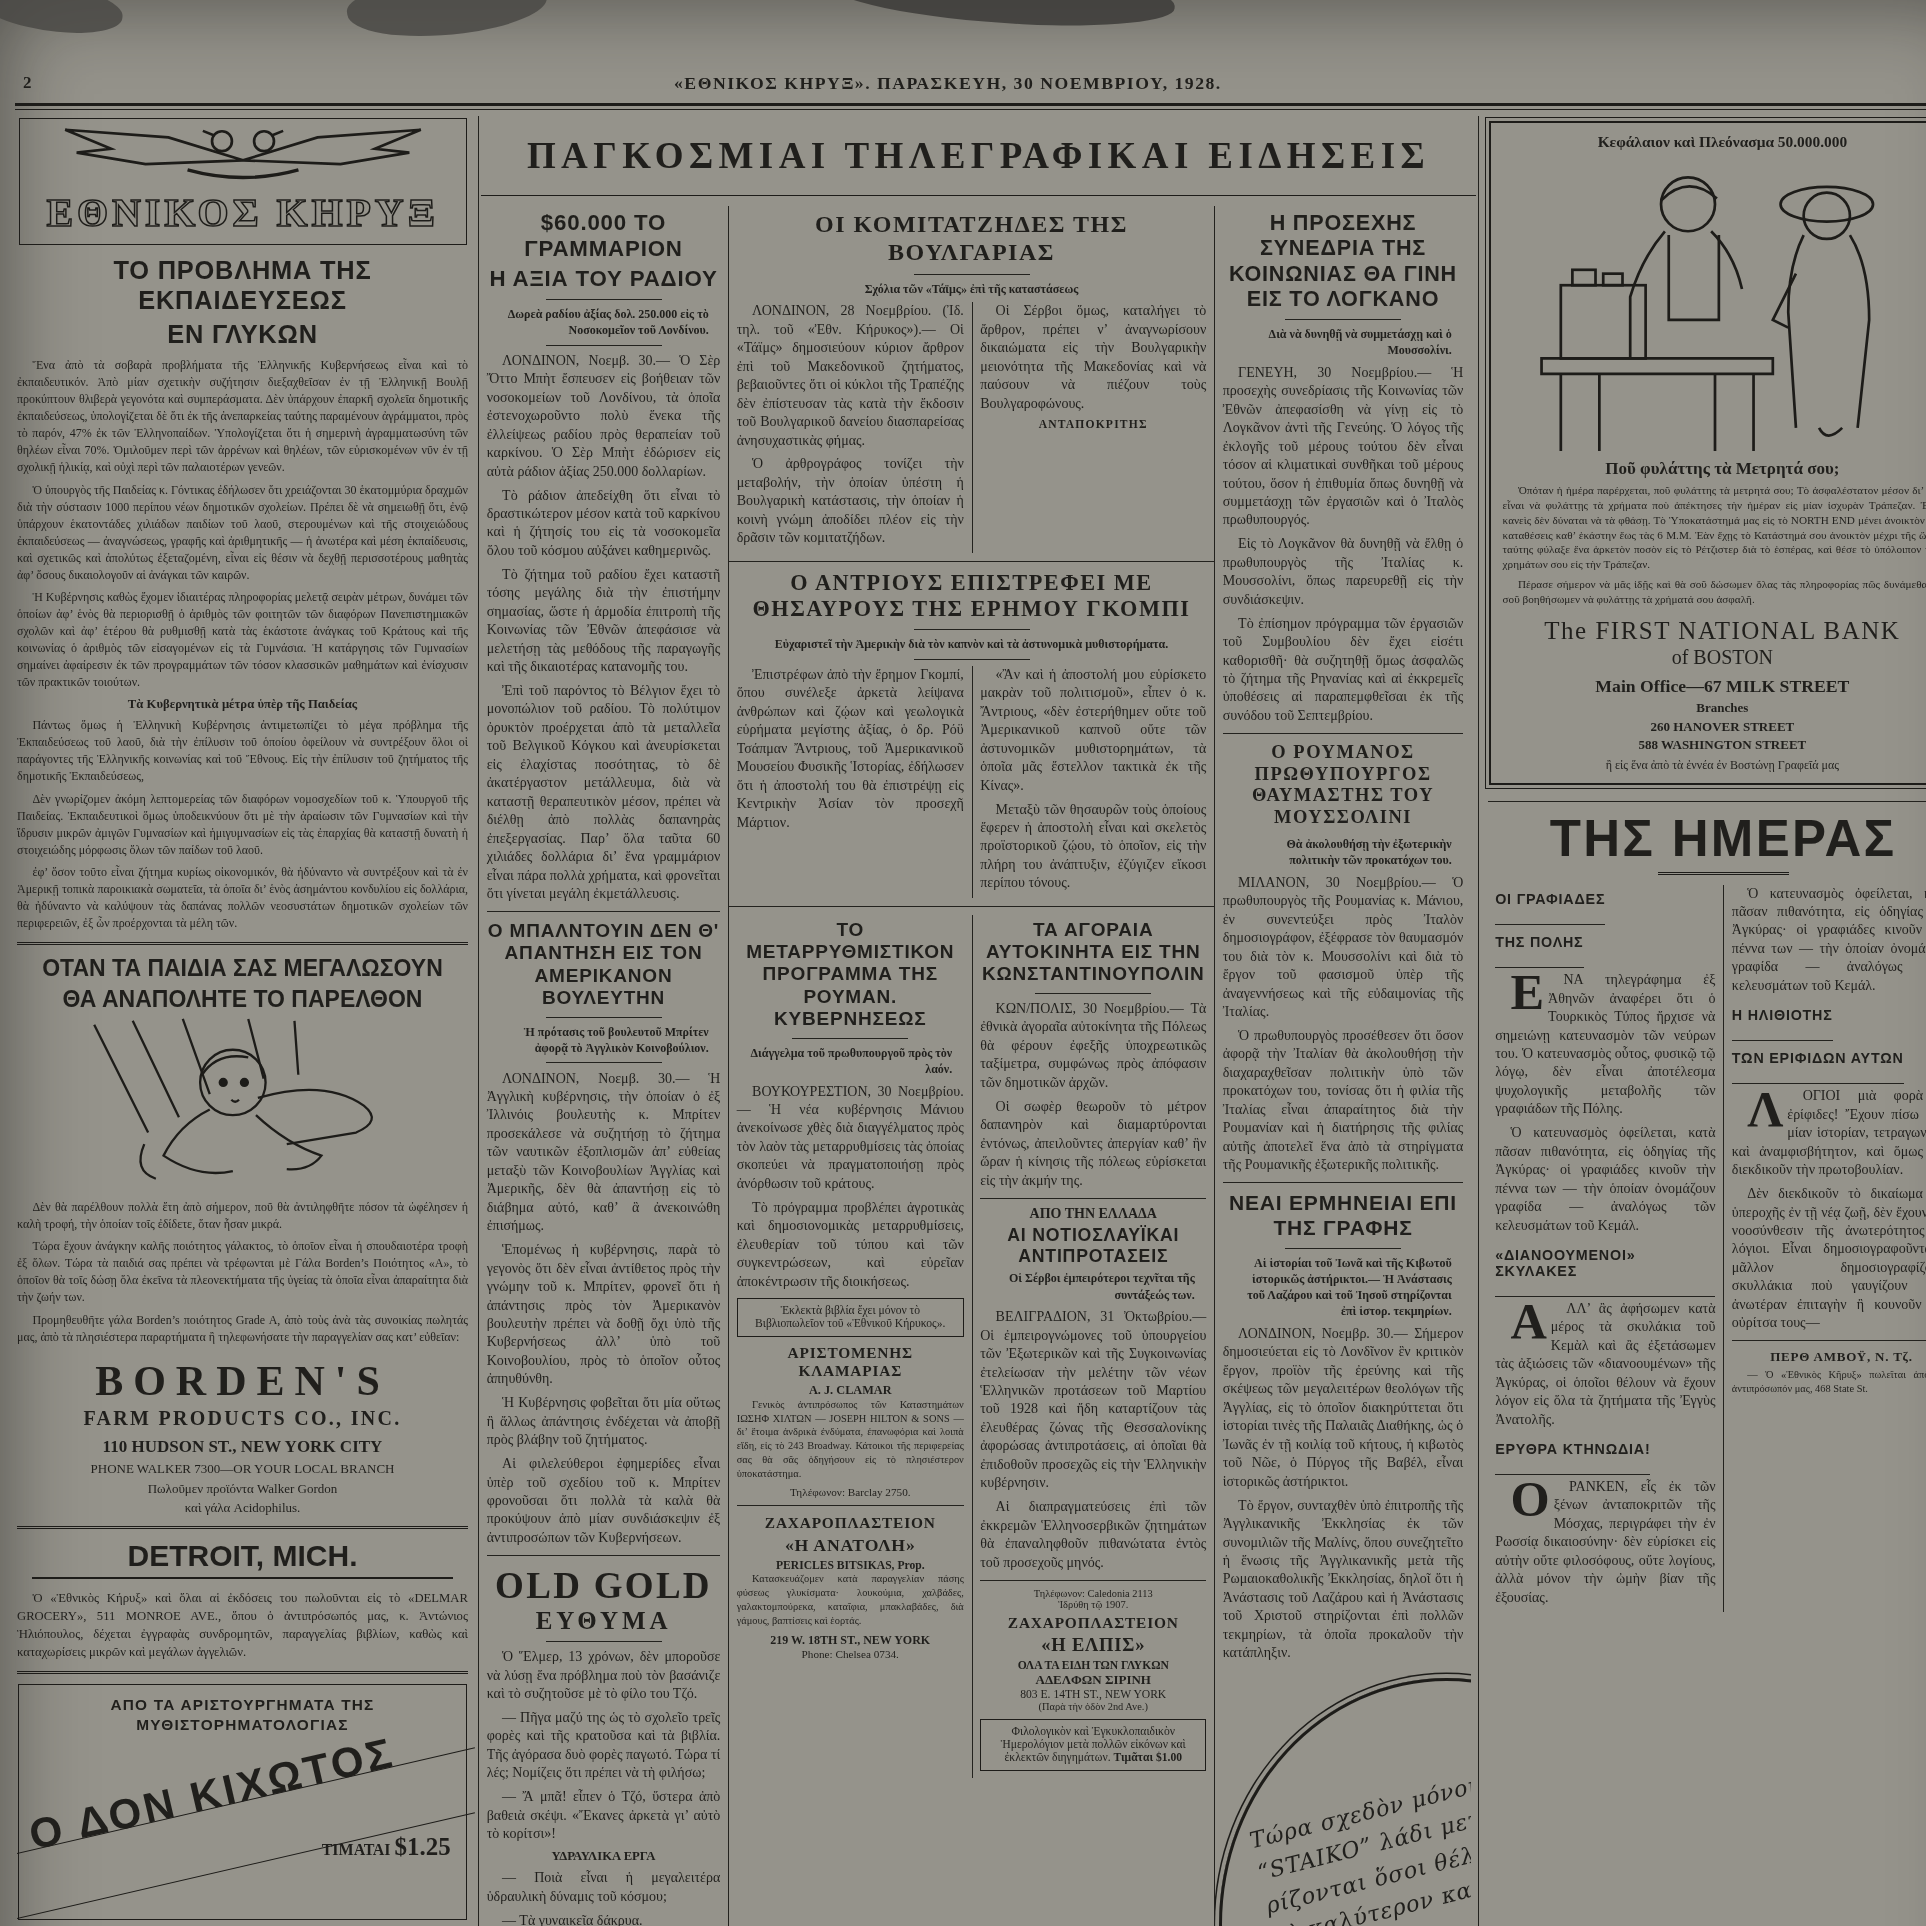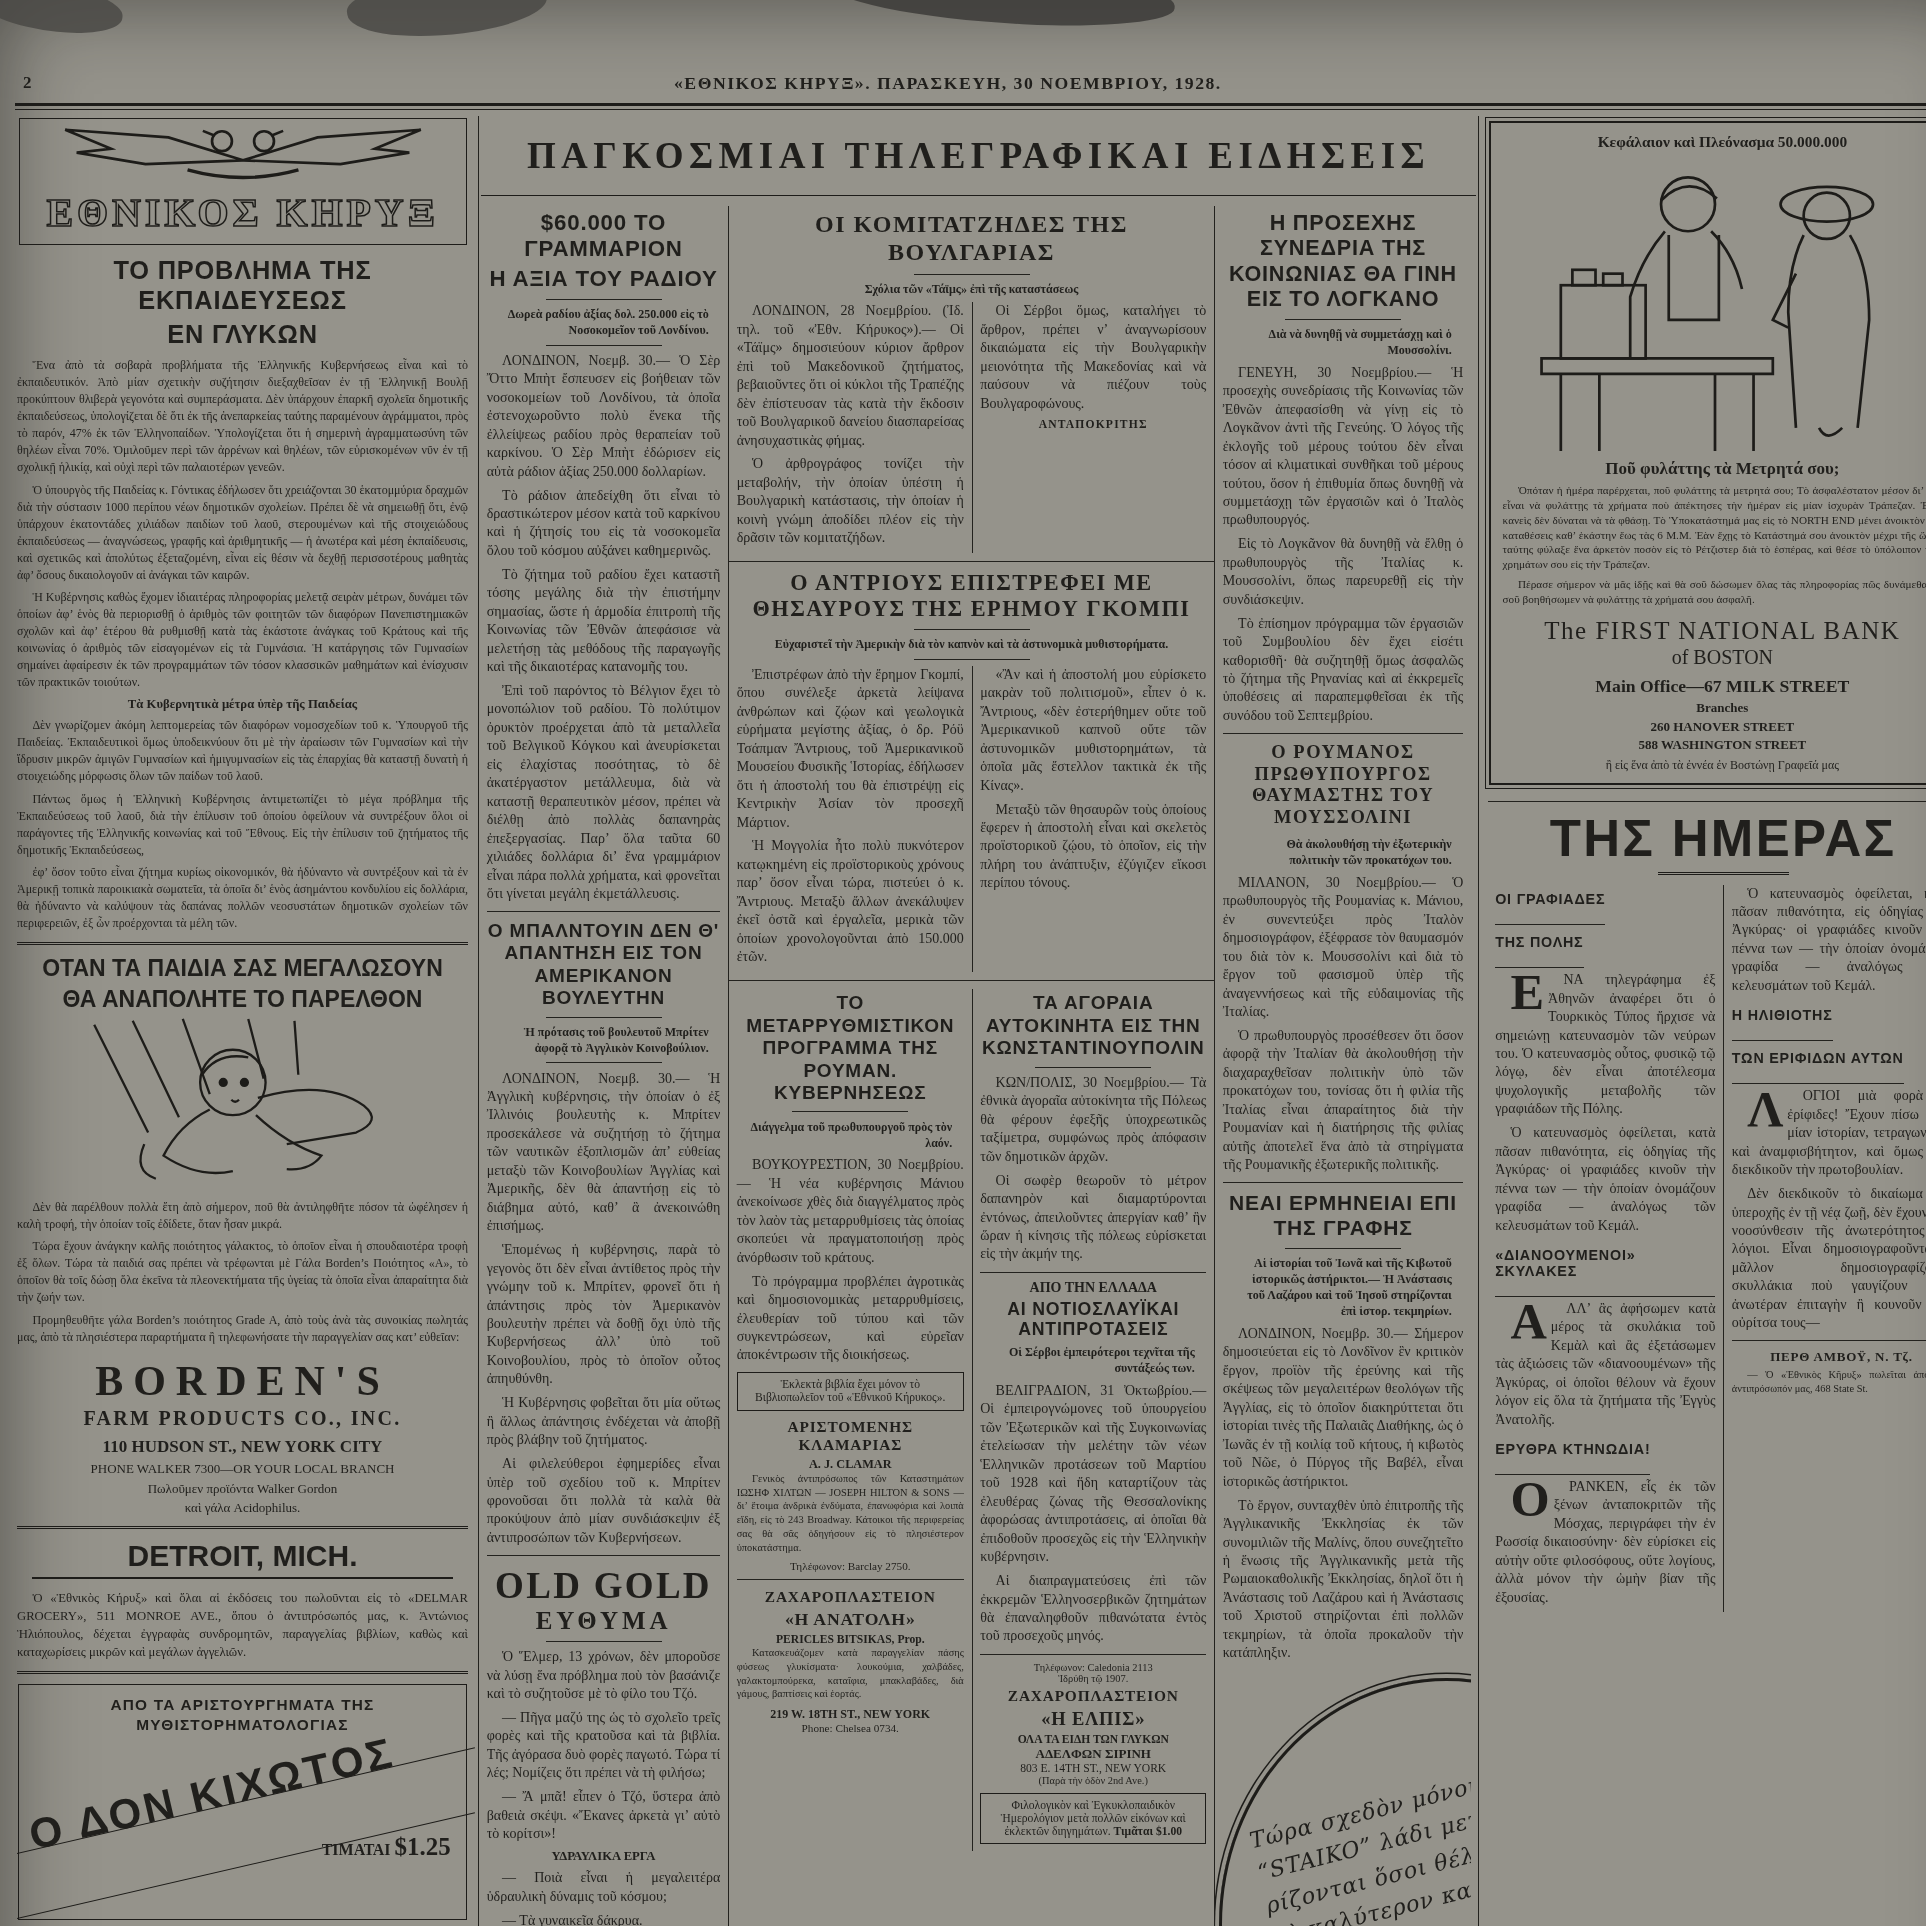--- a/index.html
+++ b/index.html
@@ -123,22 +123,22 @@
         </svg>
         <span class="brand">ΕΘΝΙΚΟΣ ΚΗΡΥΞ</span>
       </div>
 
       <h2 class="art">ΤΟ ΠΡΟΒΛΗΜΑ ΤΗΣ ΕΚΠΑΙΔΕΥΣΕΩΣ</h2>
       <h2 class="art" style="margin-top:-3.1px">ΕΝ ΓΛΥΚΩΝ</h2>
       <p>Ἕνα ἀπὸ τὰ σοβαρὰ προβλήματα τῆς Ἑλληνικῆς Κυβερνήσεως εἶναι καὶ τὸ ἐκπαιδευτικόν. Ἀπὸ μίαν σχετικὴν συζήτησιν διεξαχθεῖσαν ἐν τῇ Ἑλληνικῇ Βουλῇ προκύπτουν θλιβερὰ γεγονότα καὶ συμπεράσματα. Δὲν ὑπάρχουν ἐπαρκῆ σχολεῖα δημοτικῆς ἐκπαιδεύσεως, ὑπολογίζεται δὲ ὅτι ἐκ τῆς ἀνεπαρκείας ταύτης παραμένουν ἀγράμματοι, πρὸς τὸ παρόν, 47% ἐκ τῶν Ἑλληνοπαίδων. Ὑπολογίζεται ὅτι ἡ σημερινὴ ἀγραμματωσύνη τῶν θηλέων εἶναι 70%. Ὁμιλοῦμεν περὶ τῶν ἀρρένων καὶ θηλέων, τῶν εὑρισκομένων νῦν ἐν τῇ σχολικῇ ἡλικίᾳ, καὶ οὐχὶ περὶ τῶν παλαιοτέρων γενεῶν.</p>
       <p>Ὁ ὑπουργὸς τῆς Παιδείας κ. Γόντικας ἐδήλωσεν ὅτι χρειάζονται 30 ἑκατομμύρια δραχμῶν διὰ τὴν σύστασιν 1000 περίπου νέων δημοτικῶν σχολείων. Πρέπει δὲ νὰ σημειωθῇ ὅτι, ἐνῷ ὑπάρχουν ἑκατοντάδες χιλιάδων παιδίων τοῦ λαοῦ, στερουμένων καὶ τῆς στοιχειώδους ἐκπαιδεύσεως — ἀναγνώσεως, γραφῆς καὶ ἀριθμητικῆς — ἡ ἀνωτέρα καὶ μέση ἐκπαίδευσις, καὶ σχετικῶς καὶ ἀπολύτως ἐξεταζομένη, εἶναι εἰς θέσιν νὰ δεχθῇ περισσοτέρους μαθητὰς ἀφ’ ὅσους δικαιολογοῦν αἱ ἀνάγκαι τῶν καιρῶν.</p>
       <p>Ἡ Κυβέρνησις καθὼς ἔχομεν ἰδιαιτέρας πληροφορίας μελετᾷ σειρὰν μέτρων, δυνάμει τῶν ὁποίων ἀφ’ ἑνὸς θὰ περιορισθῇ ὁ ἀριθμὸς τῶν φοιτητῶν τῶν διαφόρων Πανεπιστημιακῶν σχολῶν καὶ ἀφ’ ἑτέρου θὰ ρυθμισθῇ κατὰ τὰς ἑκάστοτε ἀνάγκας τοῦ Κράτους καὶ τῆς κοινωνίας ὁ ἀριθμὸς τῶν εἰσαγομένων εἰς τὰ Γυμνάσια. Ἡ κατάργησις τῶν Γυμνασίων σημαίνει ἀφαίρεσιν ἐκ τῶν προγραμμάτων τῶν τόσον κλασσικῶν μαθημάτων καὶ ἐνίσχυσιν τῶν πρακτικῶν τοιούτων.</p>
       <div class="cross">Τὰ Κυβερνητικὰ μέτρα ὑπὲρ τῆς Παιδείας</div>
+      <p>Πάντως ὅμως ἡ Ἑλληνικὴ Κυβέρνησις ἀντιμετωπίζει τὸ μέγα πρόβλημα τῆς Ἐκπαιδεύσεως τοῦ λαοῦ, διὰ τὴν ἐπίλυσιν τοῦ ὁποίου ὀφείλουν νὰ συντρέξουν ὅλοι οἱ παράγοντες τῆς Ἑλληνικῆς κοινωνίας καὶ τοῦ Ἔθνους. Εἰς τὴν ἐπίλυσιν τοῦ ζητήματος τῆς δημοτικῆς Ἐκπαιδεύσεως,</p>
       <p>Δὲν γνωρίζομεν ἀκόμη λεπτομερείας τῶν διαφόρων νομοσχεδίων τοῦ κ. Ὑπουργοῦ τῆς Παιδείας. Ἐκπαιδευτικοὶ ὅμως ὑποδεικνύουν ὅτι μὲ τὴν ἀραίωσιν τῶν Γυμνασίων καὶ τὴν ἵδρυσιν μικρῶν ἀμιγῶν Γυμνασίων καὶ ἡμιγυμνασίων εἰς τὰς ἐπαρχίας θὰ καταστῇ δυνατὴ ἡ στοιχειώδης μόρφωσις ὅλων τῶν παίδων τοῦ λαοῦ.</p>
-      <p>Πάντως ὅμως ἡ Ἑλληνικὴ Κυβέρνησις ἀντιμετωπίζει τὸ μέγα πρόβλημα τῆς Ἐκπαιδεύσεως τοῦ λαοῦ, διὰ τὴν ἐπίλυσιν τοῦ ὁποίου ὀφείλουν νὰ συντρέξουν ὅλοι οἱ παράγοντες τῆς Ἑλληνικῆς κοινωνίας καὶ τοῦ Ἔθνους. Εἰς τὴν ἐπίλυσιν τοῦ ζητήματος τῆς δημοτικῆς Ἐκπαιδεύσεως,</p>
       <p>ἐφ’ ὅσον τοῦτο εἶναι ζήτημα κυρίως οἰκονομικόν, θὰ ἠδύναντο νὰ συντρέξουν καὶ τὰ ἐν Ἀμερικῇ τοπικὰ παροικιακὰ σωματεῖα, τὰ ὁποῖα δι’ ἑνὸς ἀσημάντου κονδυλίου εἰς δολλάρια, θὰ ἠδύναντο νὰ καλύψουν τὰς δαπάνας πολλῶν νεοσυστάτων δημοτικῶν σχολείων τῶν περιφερειῶν, ἐξ ὧν προέρχονται τὰ μέλη τῶν.</p>
 
       <div class="adcut"></div>
 
       <div>
         <div class="bigad-h">ΟΤΑΝ ΤΑ ΠΑΙΔΙΑ ΣΑΣ ΜΕΓΑΛΩΣΟΥΝ</div>
         <div class="bigad-h">ΘΑ ΑΝΑΠΟΛΗΤΕ ΤΟ ΠΑΡΕΛΘΟΝ</div>
         <svg width="424" height="181" viewBox="0 0 1100 470">
           <g stroke="#1d1c19" stroke-width="6" fill="none">
             <path d="M200 20 L340 300 M300 10 L420 260 M430 5 L500 200 M600 5 L640 160 M720 10 L730 150"></path>
@@ -249,21 +249,20 @@
           </div>
           <div class="wrule"></div>
 
           <h2 class="art serifhead" style="font-size:22.3px">Ο ΑΝΤΡΙΟΥΣ ΕΠΙΣΤΡΕΦΕΙ ΜΕ ΘΗΣΑΥΡΟΥΣ ΤΗΣ ΕΡΗΜΟΥ ΓΚΟΜΠΙ</h2>
           <div class="srule"></div>
           <div class="deck" style="text-align:center">Εὐχαριστεῖ τὴν Ἀμερικὴν διὰ τὸν καπνὸν καὶ τὰ ἀστυνομικὰ μυθιστορήματα.</div>
           <div class="srule"></div>
           <div class="twocol">
             <div class="sc">
               <p>Ἐπιστρέφων ἀπὸ τὴν ἔρημον Γκομπί, ὅπου συνέλεξε ἀρκετὰ λείψανα ἀνθρώπων καὶ ζῴων καὶ γεωλογικὰ εὑρήματα μεγίστης ἀξίας, ὁ δρ. Ρόϋ Τσάπμαν Ἄντριους, τοῦ Ἀμερικανικοῦ Μουσείου Φυσικῆς Ἱστορίας, ἐδήλωσεν ὅτι ἡ ἀποστολή του θὰ ἐπιστρέψῃ εἰς Κεντρικὴν Ἀσίαν τὸν προσεχῆ Μάρτιον.</p>
-              <p>Ἡ Μογγολία ἦτο πολὺ πυκνότερον κατῳκημένη εἰς προϊστορικοὺς χρόνους παρ’ ὅσον εἶναι τώρα, πιστεύει ὁ κ. Ἄντριους. Μεταξὺ ἄλλων ἀνεκάλυψεν ἐκεῖ ὀστᾶ καὶ ἐργαλεῖα, μερικὰ τῶν ὁποίων χρονολογοῦνται ἀπὸ 150.000 ἐτῶν.</p>
             </div>
             <div class="sc">
               <p>«Ἂν καὶ ἡ ἀποστολή μου εὑρίσκετο μακρὰν τοῦ πολιτισμοῦ», εἶπεν ὁ κ. Ἄντριους, «δὲν ἐστερήθημεν οὔτε τοῦ Ἀμερικανικοῦ καπνοῦ οὔτε τῶν ἀστυνομικῶν μυθιστορημάτων, τὰ ὁποῖα μᾶς ἔστελλον τακτικὰ ἐκ τῆς Κίνας».</p>
               <p>Μεταξὺ τῶν θησαυρῶν τοὺς ὁποίους ἔφερεν ἡ ἀποστολὴ εἶναι καὶ σκελετὸς προϊστορικοῦ ζῴου, τὸ ὁποῖον, εἰς τὴν πλήρη του ἀνάπτυξιν, ἐζύγιζεν εἴκοσι περίπου τόνους.</p>
             </div>
           </div>
           <div class="wrule"></div>
 
           <div class="twocol" style="align-items:stretch">
             <div class="sc">

